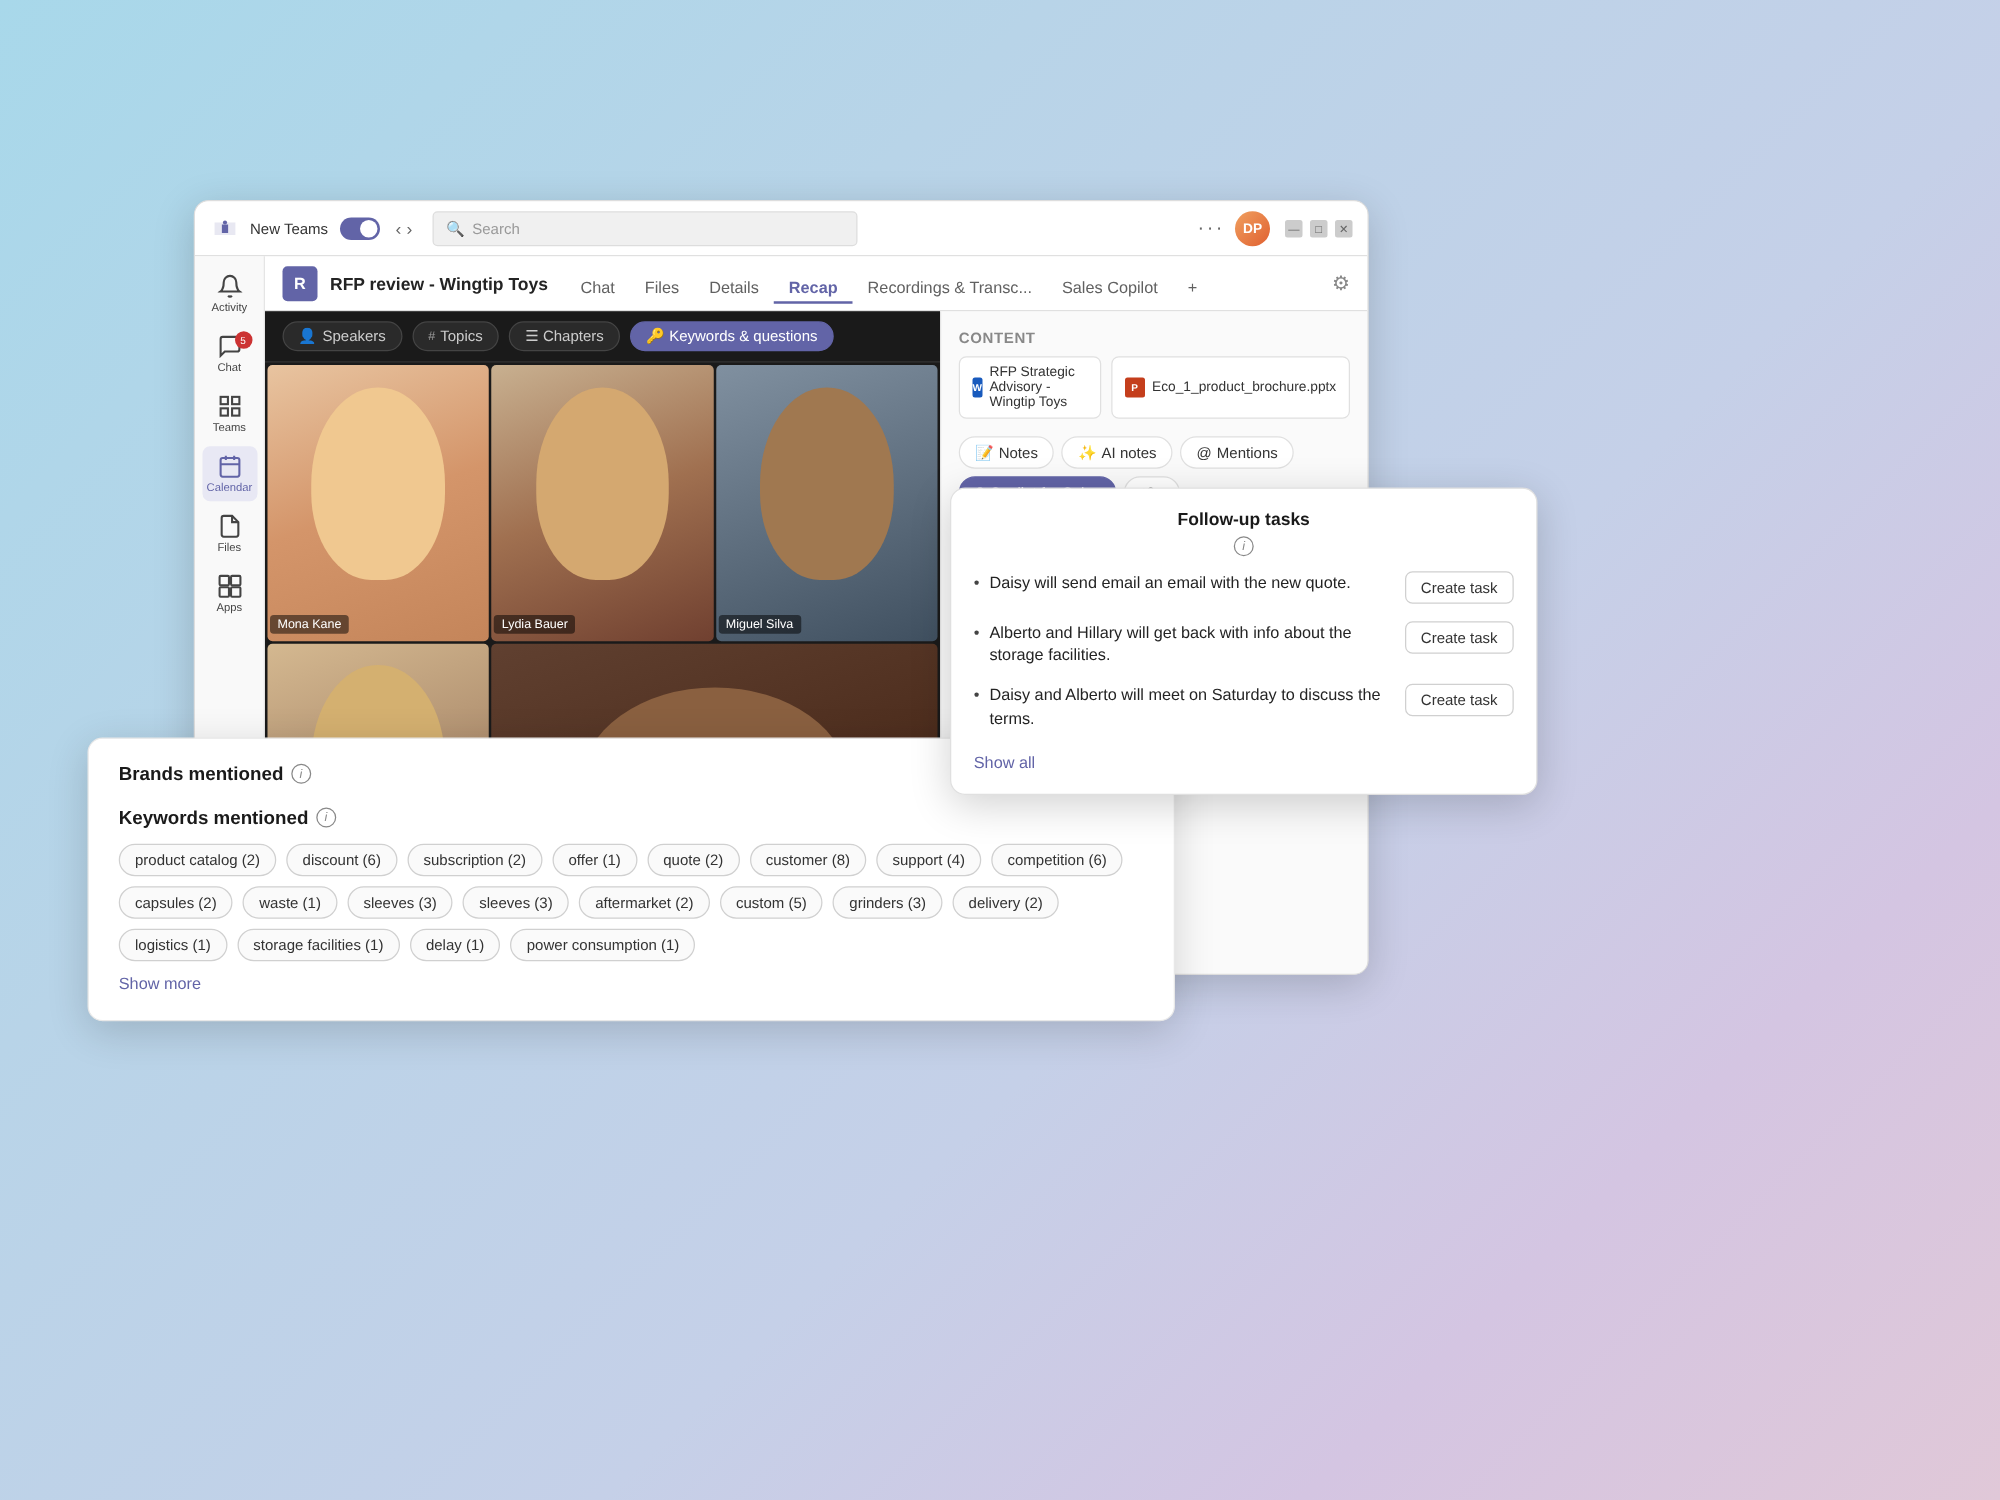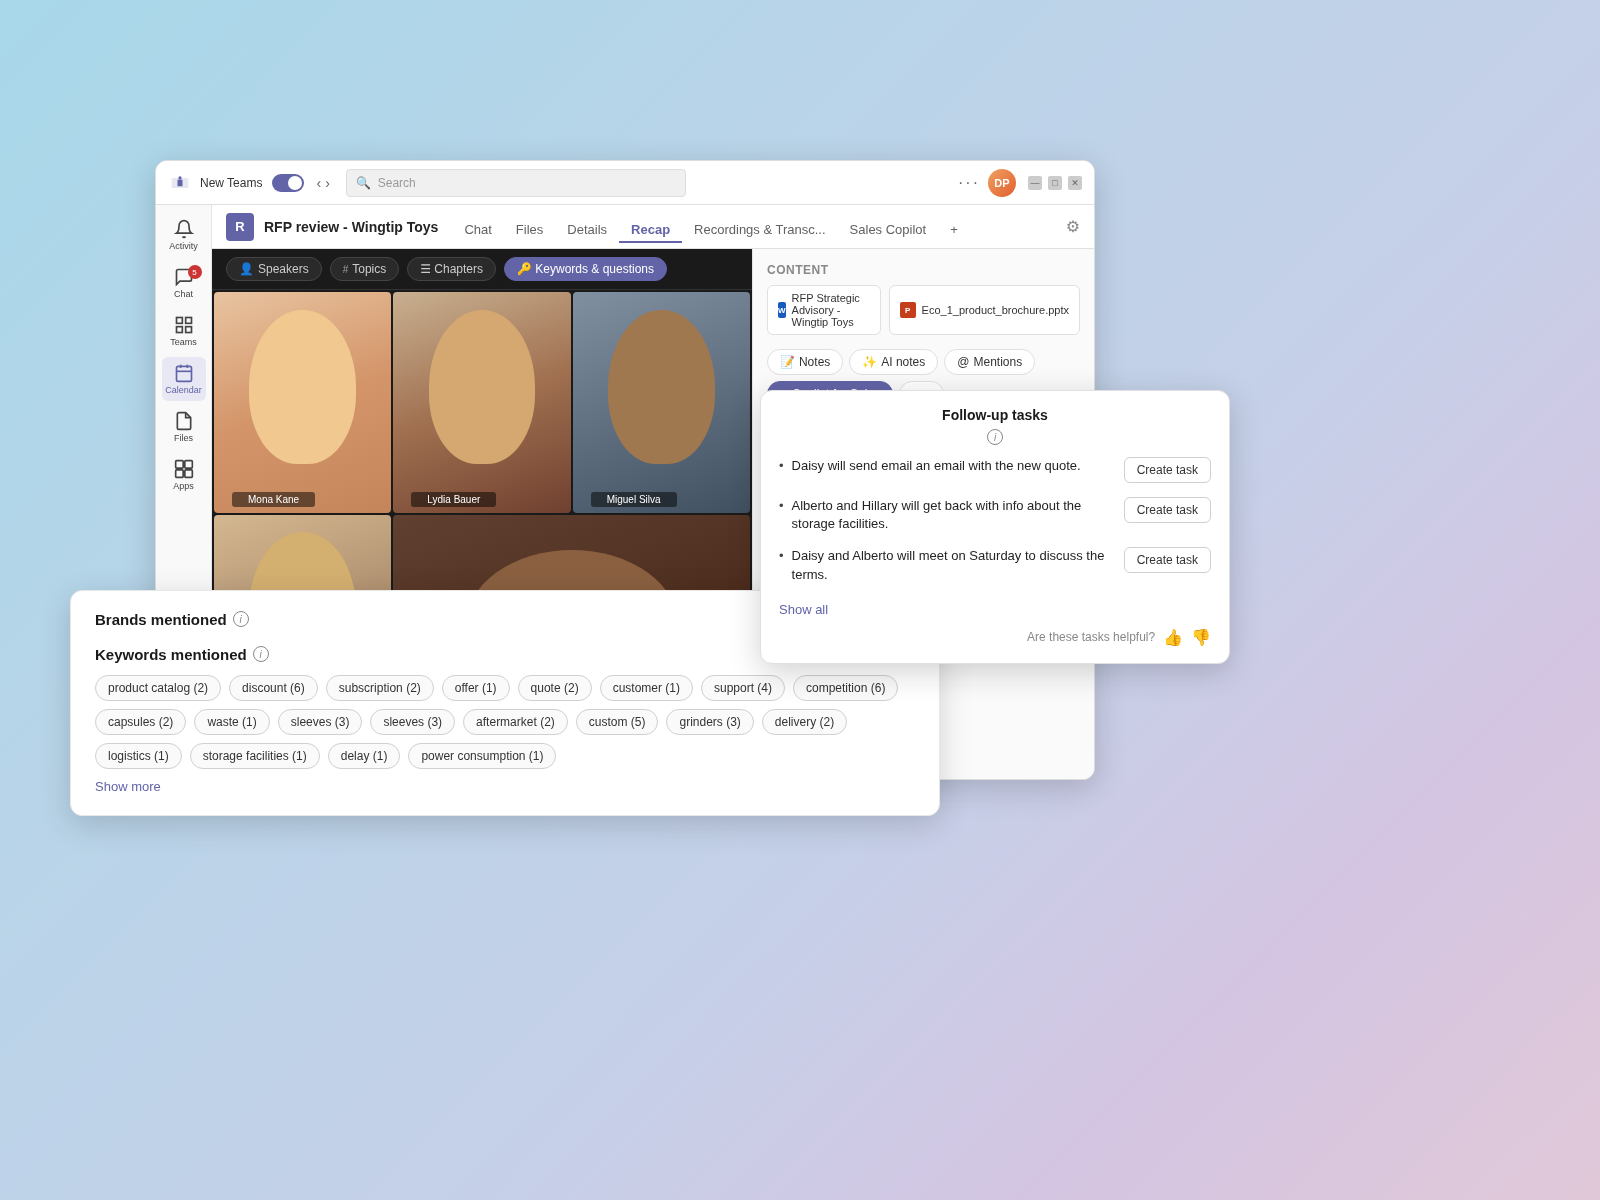--- a/index.html
+++ b/index.html
@@ -281,25 +281,25 @@
       position: relative;
     }
     .video-cell.person1 { background: linear-gradient(160deg, #e8c4a0 0%, #d4956a 50%, #c4855a 100%); }
     .video-cell.person2 { background: linear-gradient(160deg, #c8b090 0%, #a07050 50%, #704030 100%); }
     .video-cell.person3 { background: linear-gradient(160deg, #8090a0 0%, #607080 50%, #405060 100%); }
     .video-cell.person4 { background: linear-gradient(160deg, #d4b890 0%, #b09070 50%, #907050 100%); }
     .video-cell.person5 { background: linear-gradient(160deg, #604030 0%, #503020 50%, #402010 100%); }
     .video-name {
       position: absolute;
       bottom: 6px;
-      left: 18px;
+      left: 2px;
       background: rgba(0,0,0,0.5);
       color: white;
       font-size: 10px;
-      padding: 2px 16px;
+      padding: 2px 6px;
       border-radius: 3px;
     }
     
     .face {
       width: 60%;
       height: 70%;
       margin: 10% auto 0;
       border-radius: 50% 50% 45% 45%;
       position: relative;
     }
@@ -868,21 +868,21 @@
   <div class="keywords-section-title" style="margin-top:18px;">
     <span>Keywords mentioned</span>
     <div class="info-icon">i</div>
   </div>
   <div class="keyword-tags">
     <div class="keyword-tag">product catalog (2)</div>
     <div class="keyword-tag">discount (6)</div>
     <div class="keyword-tag">subscription (2)</div>
     <div class="keyword-tag">offer (1)</div>
     <div class="keyword-tag">quote (2)</div>
-    <div class="keyword-tag">customer (1)</div>
+    <div class="keyword-tag">customer (8)</div>
     <div class="keyword-tag">support (4)</div>
     <div class="keyword-tag">competition (6)</div>
     <div class="keyword-tag">capsules (2)</div>
     <div class="keyword-tag">waste (1)</div>
     <div class="keyword-tag">sleeves (3)</div>
     <div class="keyword-tag">sleeves (3)</div>
     <div class="keyword-tag">aftermarket (2)</div>
     <div class="keyword-tag">custom (5)</div>
     <div class="keyword-tag">grinders (3)</div>
     <div class="keyword-tag">delivery (2)</div>
@@ -913,18 +913,13 @@
   </div>
 
   <div class="task-item">
     <span class="task-bullet">•</span>
     <span class="task-text">Daisy and Alberto will meet on Saturday to discuss the terms.</span>
     <button class="create-task-btn">Create task</button>
   </div>
 
   <a class="show-all-link">Show all</a>
 
-  <div class="tasks-helpful">
-    <span>Are these tasks helpful?</span>
-    <span class="helpful-btn">👍</span>
-    <span class="helpful-btn">👎</span>
-  </div>
 </div>
 
 </body></html>

